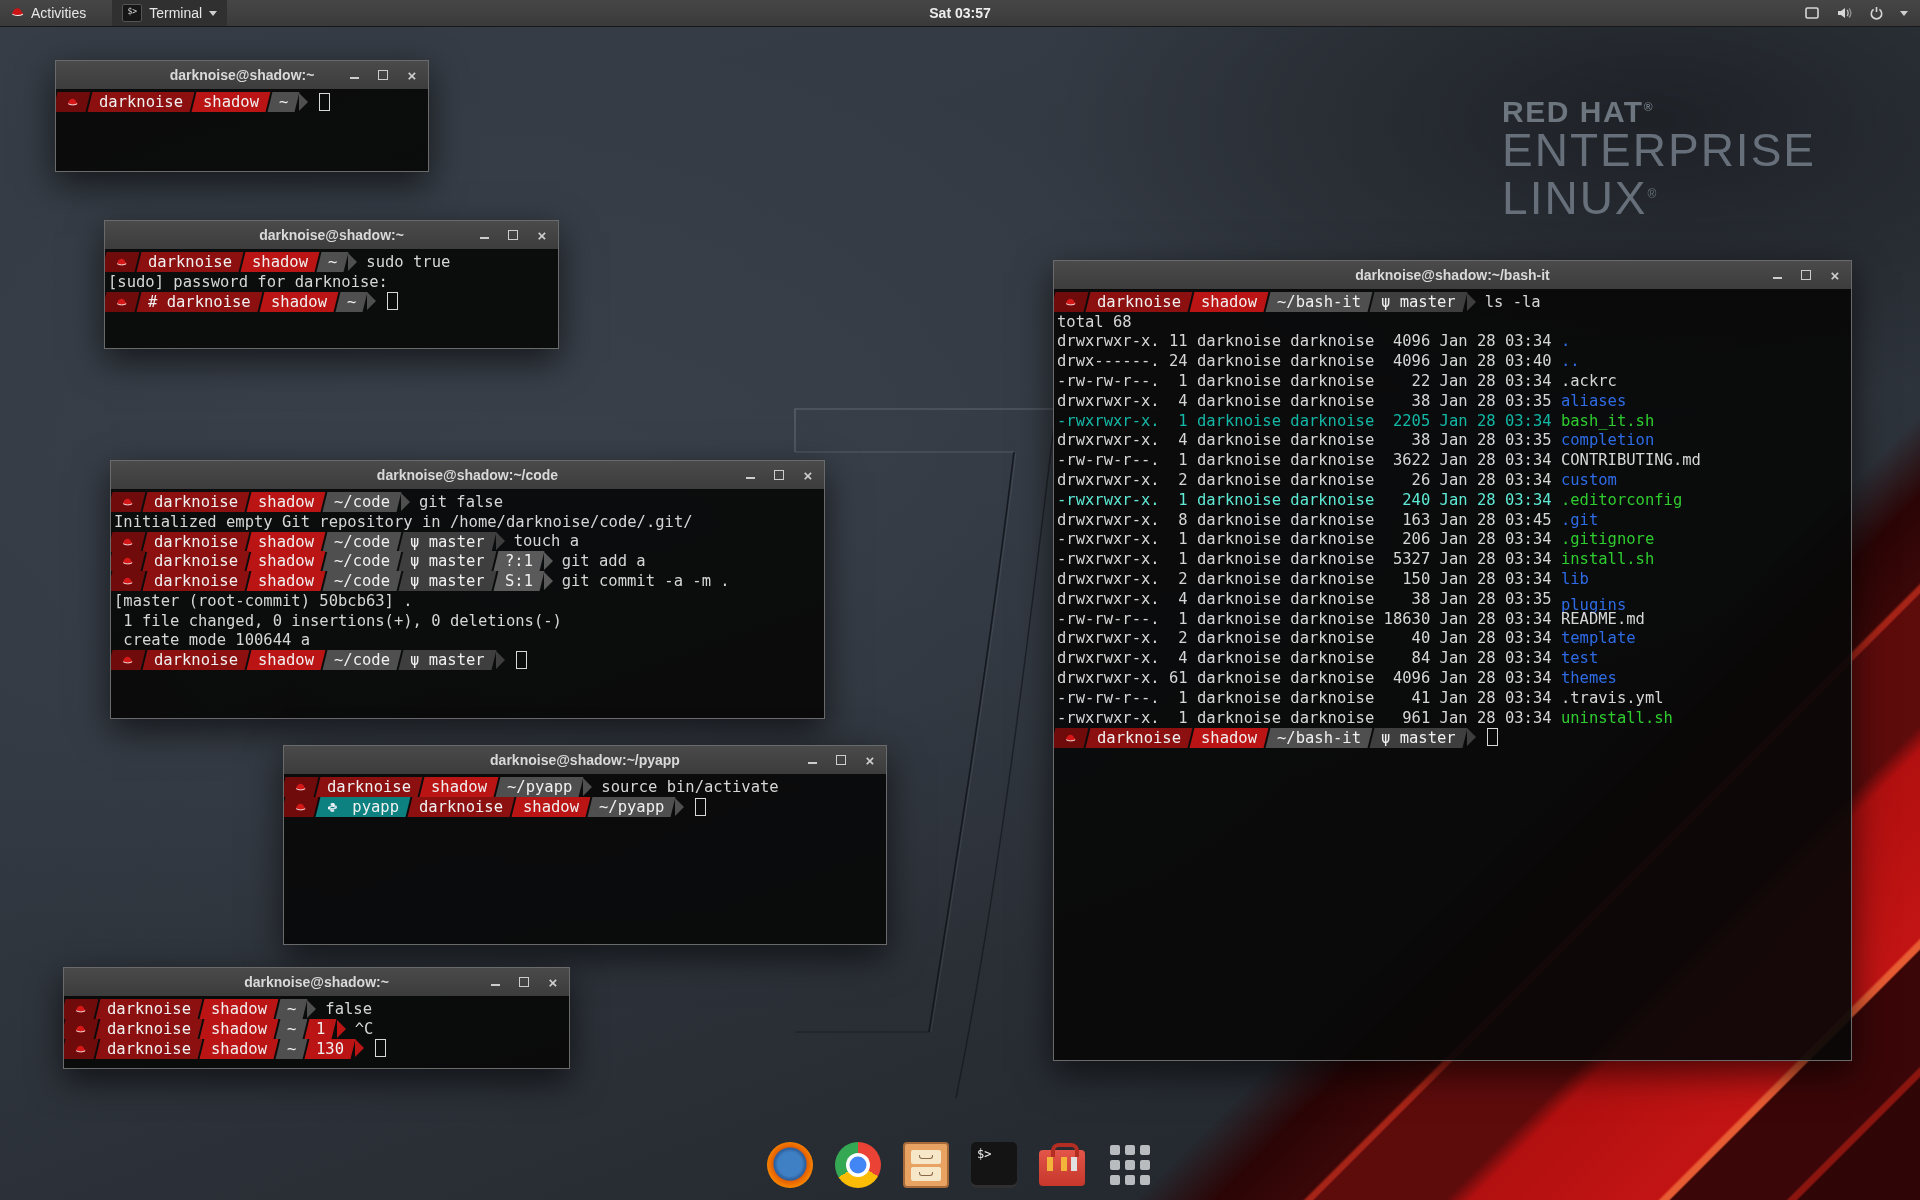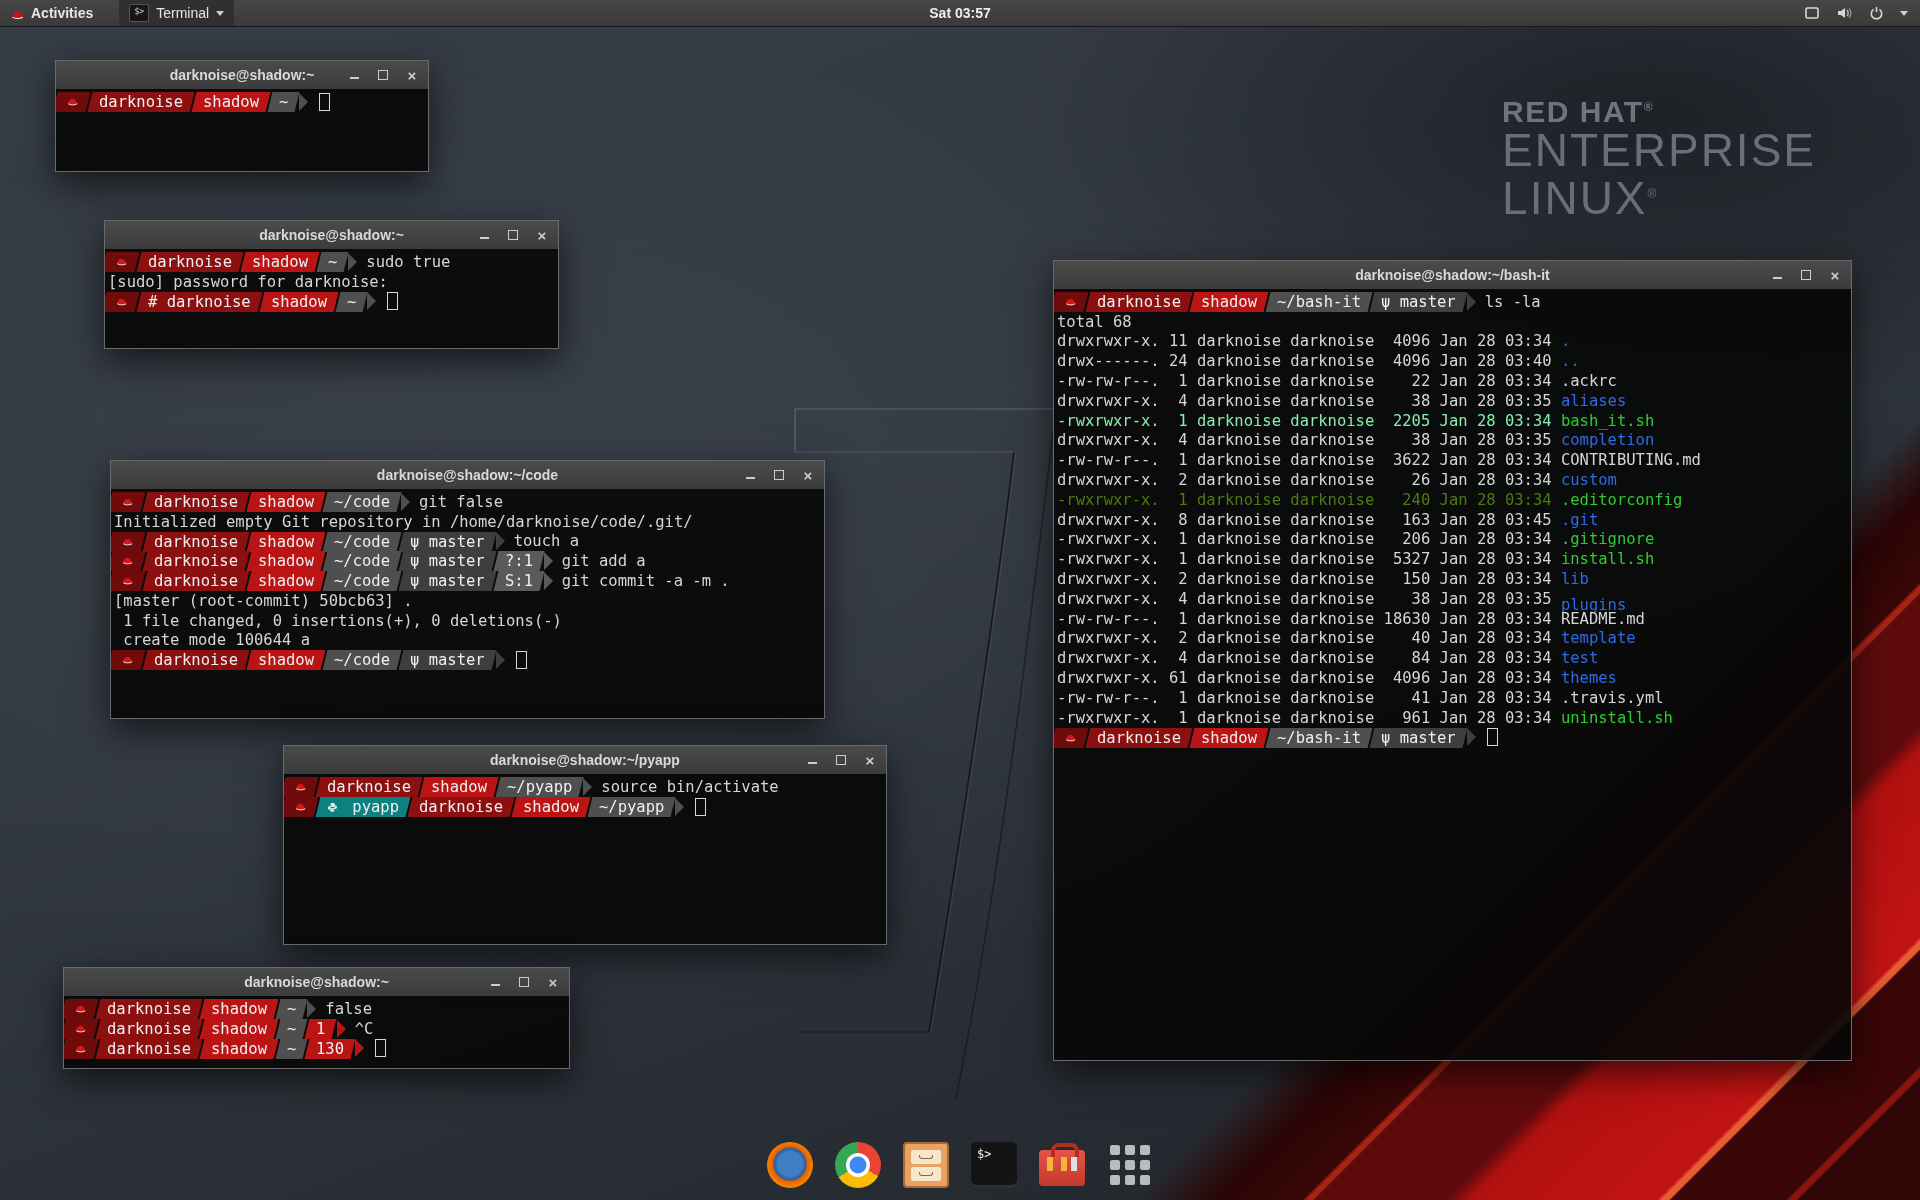--- a/index.html
+++ b/index.html
@@ -20,21 +20,21 @@
   
   .branding{position:absolute;top:96px;right:104px;color:#6d767f;text-align:left;line-height:1.04;}
   .brand-1{font-size:30px;font-weight:700;letter-spacing:1.5px;}
   .brand-2,.brand-3{font-size:46px;font-weight:300;letter-spacing:2px;color:#67707a;}
   .brand-1 sup,.brand-3 sup{font-size:12px;}
   
   .topbar{position:absolute;left:0;top:0;width:100%;height:26px;z-index:60;
     background:linear-gradient(#464646,#3a3a3a);border-bottom:1px solid #17181a;
     display:flex;align-items:center;color:#e6e6e6;font-size:14px;}
   .tb-left{display:flex;align-items:center;gap:26px;padding-left:10px;}
-  .activities{display:flex;align-items:flex-end;gap:6px;cursor:default;font-weight:bold;}
+  .activities{display:flex;align-items:flex-start;gap:6px;cursor:default;}
   .appmenu{display:flex;align-items:center;gap:7px;background:#303030;height:26px;padding:0 10px;}
   .appicon{width:18px;height:16px;background:#161616;border:1px solid #555;border-radius:2px;
     color:#ddd;font-family:"DejaVu Sans Mono",monospace;font-size:8px;line-height:14px;text-align:center;}
   .caret{width:0;height:0;border-left:4px solid transparent;border-right:4px solid transparent;border-top:5px solid #cfcfcf;}
   .clock{position:absolute;left:50%;transform:translateX(-50%);font-weight:700;color:#eeeeee;}
   .tb-right{margin-left:auto;display:flex;align-items:center;gap:16px;padding-right:12px;}
   .tb-right svg{display:block;}
   
   .window{position:absolute;border:1px solid #6a6a6a;box-shadow:0 12px 34px rgba(0,0,0,0.62);z-index:10;}
   .titlebar{position:relative;height:28px;background:linear-gradient(#4a4a4a,#3c3c3c);
@@ -542,37 +542,37 @@
         </div>
         <div class="tline">
           <span class="ttxt" style="color: rgb(214, 214, 214);">-rw-rw-r--.  1 darknoise darknoise    22 Jan 28 03:34 </span>
           <span class="ttxt" style="color: rgb(214, 214, 214);">.ackrc</span>
         </div>
         <div class="tline">
           <span class="ttxt" style="color: rgb(214, 214, 214);">drwxrwxr-x.  4 darknoise darknoise    38 Jan 28 03:35 </span>
           <span class="ttxt" style="color: rgb(46, 107, 229);">aliases</span>
         </div>
         <div class="tline">
-          <span class="ttxt" style="color: #86efac;">-rwxrwxr-x.  1 darknoise darknoise  2205 Jan 28 03:34 </span>
+          <span class="ttxt" style="color: #14b8a6;">-rwxrwxr-x.  1 darknoise darknoise  2205 Jan 28 03:34 </span>
           <span class="ttxt" style="color: rgb(47, 204, 47);">bash_it.sh</span>
         </div>
         <div class="tline">
           <span class="ttxt" style="color: rgb(214, 214, 214);">drwxrwxr-x.  4 darknoise darknoise    38 Jan 28 03:35 </span>
           <span class="ttxt" style="color: rgb(46, 107, 229);">completion</span>
         </div>
         <div class="tline">
           <span class="ttxt" style="color: rgb(214, 214, 214);">-rw-rw-r--.  1 darknoise darknoise  3622 Jan 28 03:34 </span>
           <span class="ttxt" style="color: rgb(214, 214, 214);">CONTRIBUTING.md</span>
         </div>
         <div class="tline">
           <span class="ttxt" style="color: rgb(214, 214, 214);">drwxrwxr-x.  2 darknoise darknoise    26 Jan 28 03:34 </span>
           <span class="ttxt" style="color: rgb(46, 107, 229);">custom</span>
         </div>
         <div class="tline">
-          <span class="ttxt" style="color: #4d7c0f;">-rwxrwxr-x.  1 darknoise darknoise   240 Jan 28 03:34 </span>
+          <span class="ttxt" style="color: #5eead4;">-rwxrwxr-x.  1 darknoise darknoise   240 Jan 28 03:34 </span>
           <span class="ttxt" style="color: rgb(47, 204, 47);">.editorconfig</span>
         </div>
         <div class="tline">
           <span class="ttxt" style="color: rgb(214, 214, 214);">drwxrwxr-x.  8 darknoise darknoise   163 Jan 28 03:45 </span>
           <span class="ttxt" style="color: rgb(46, 107, 229);">.git</span>
         </div>
         <div class="tline">
           <span class="ttxt" style="color: rgb(214, 214, 214);">-rwxrwxr-x.  1 darknoise darknoise   206 Jan 28 03:34 </span>
           <span class="ttxt" style="color: rgb(47, 204, 47);">.gitignore</span>
         </div>

